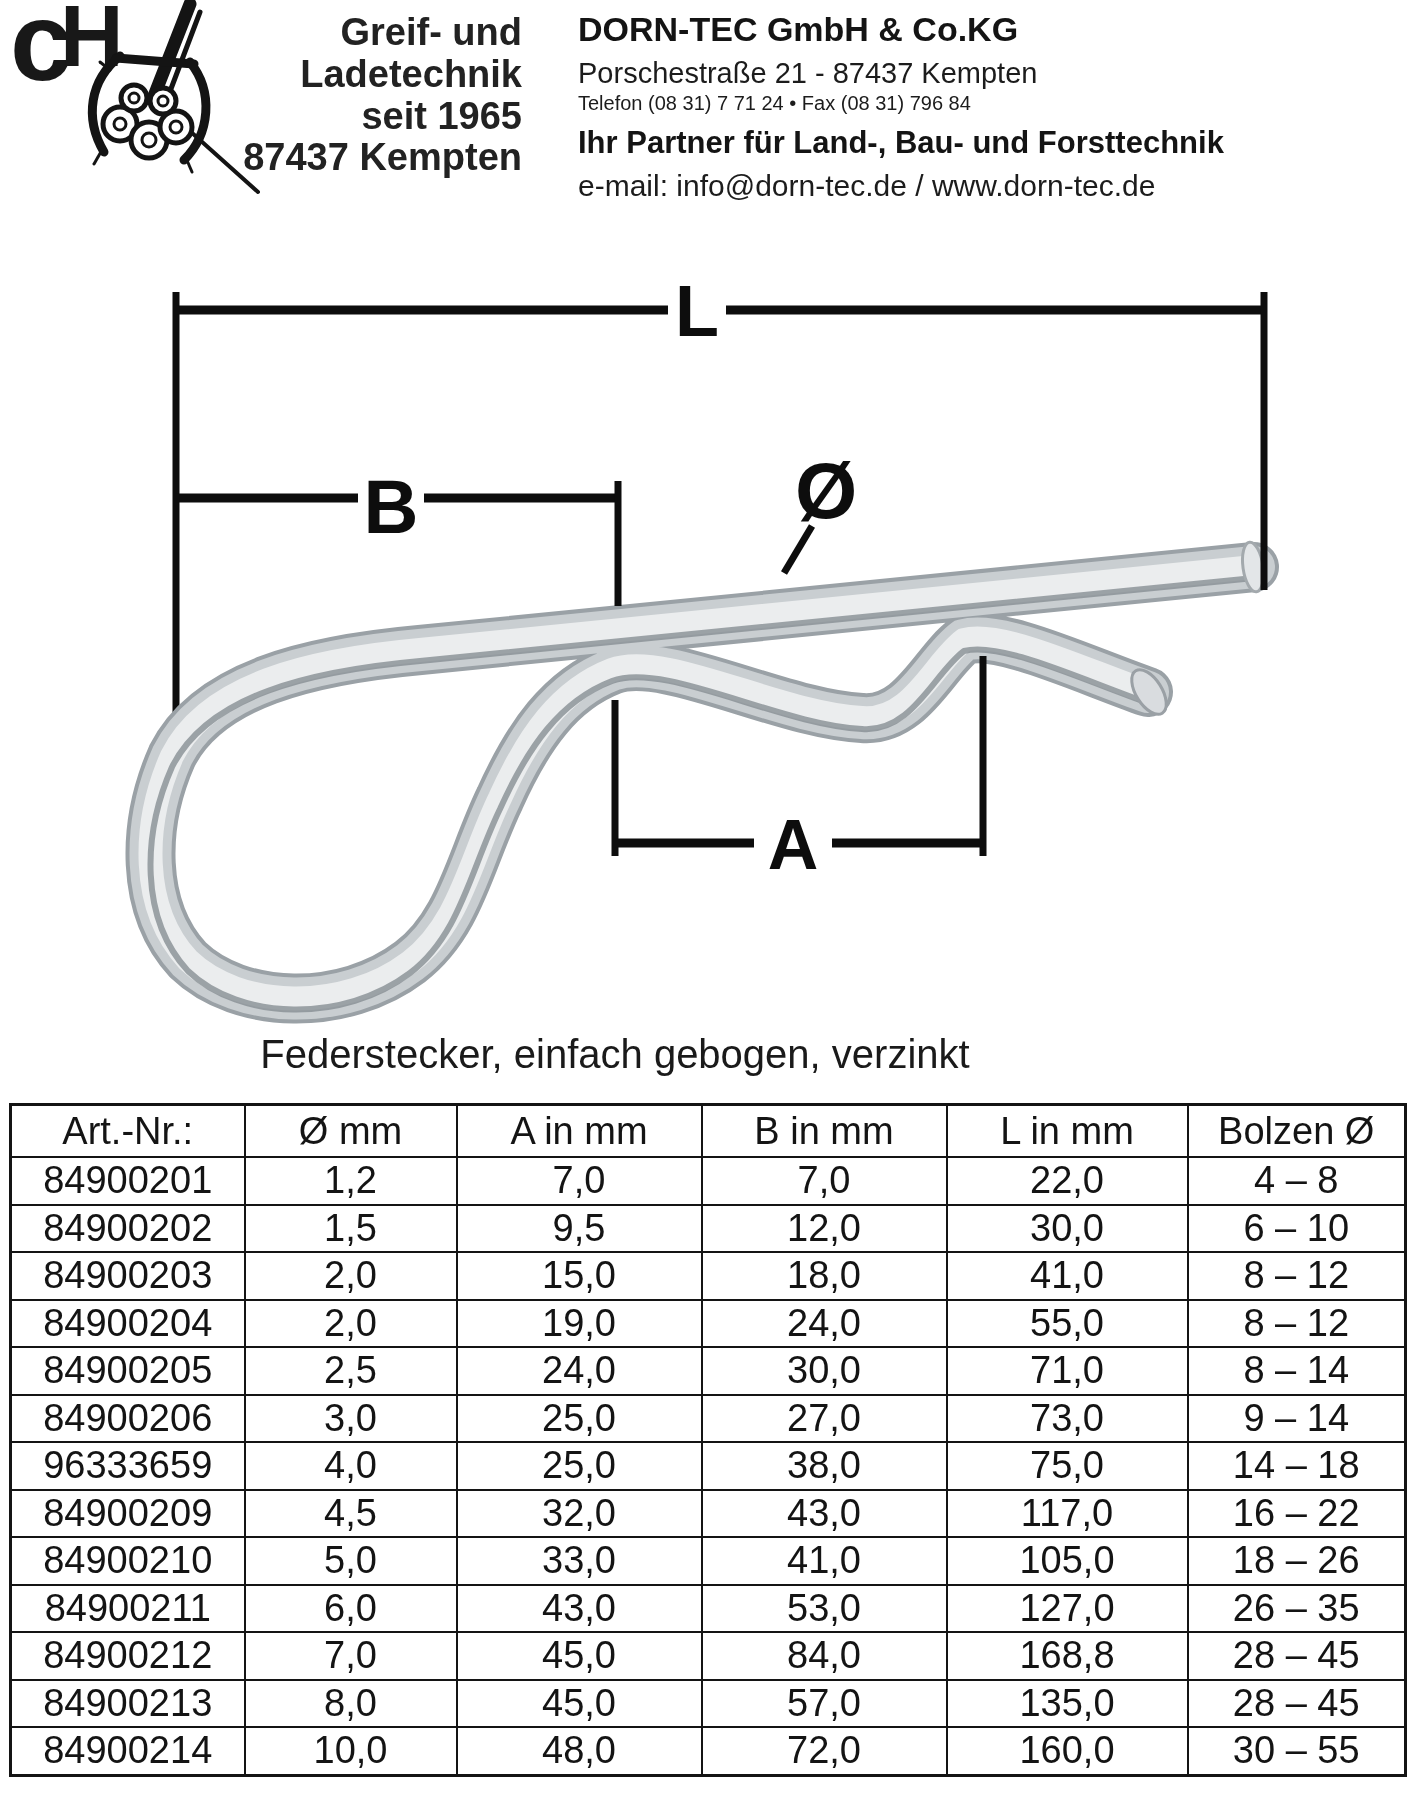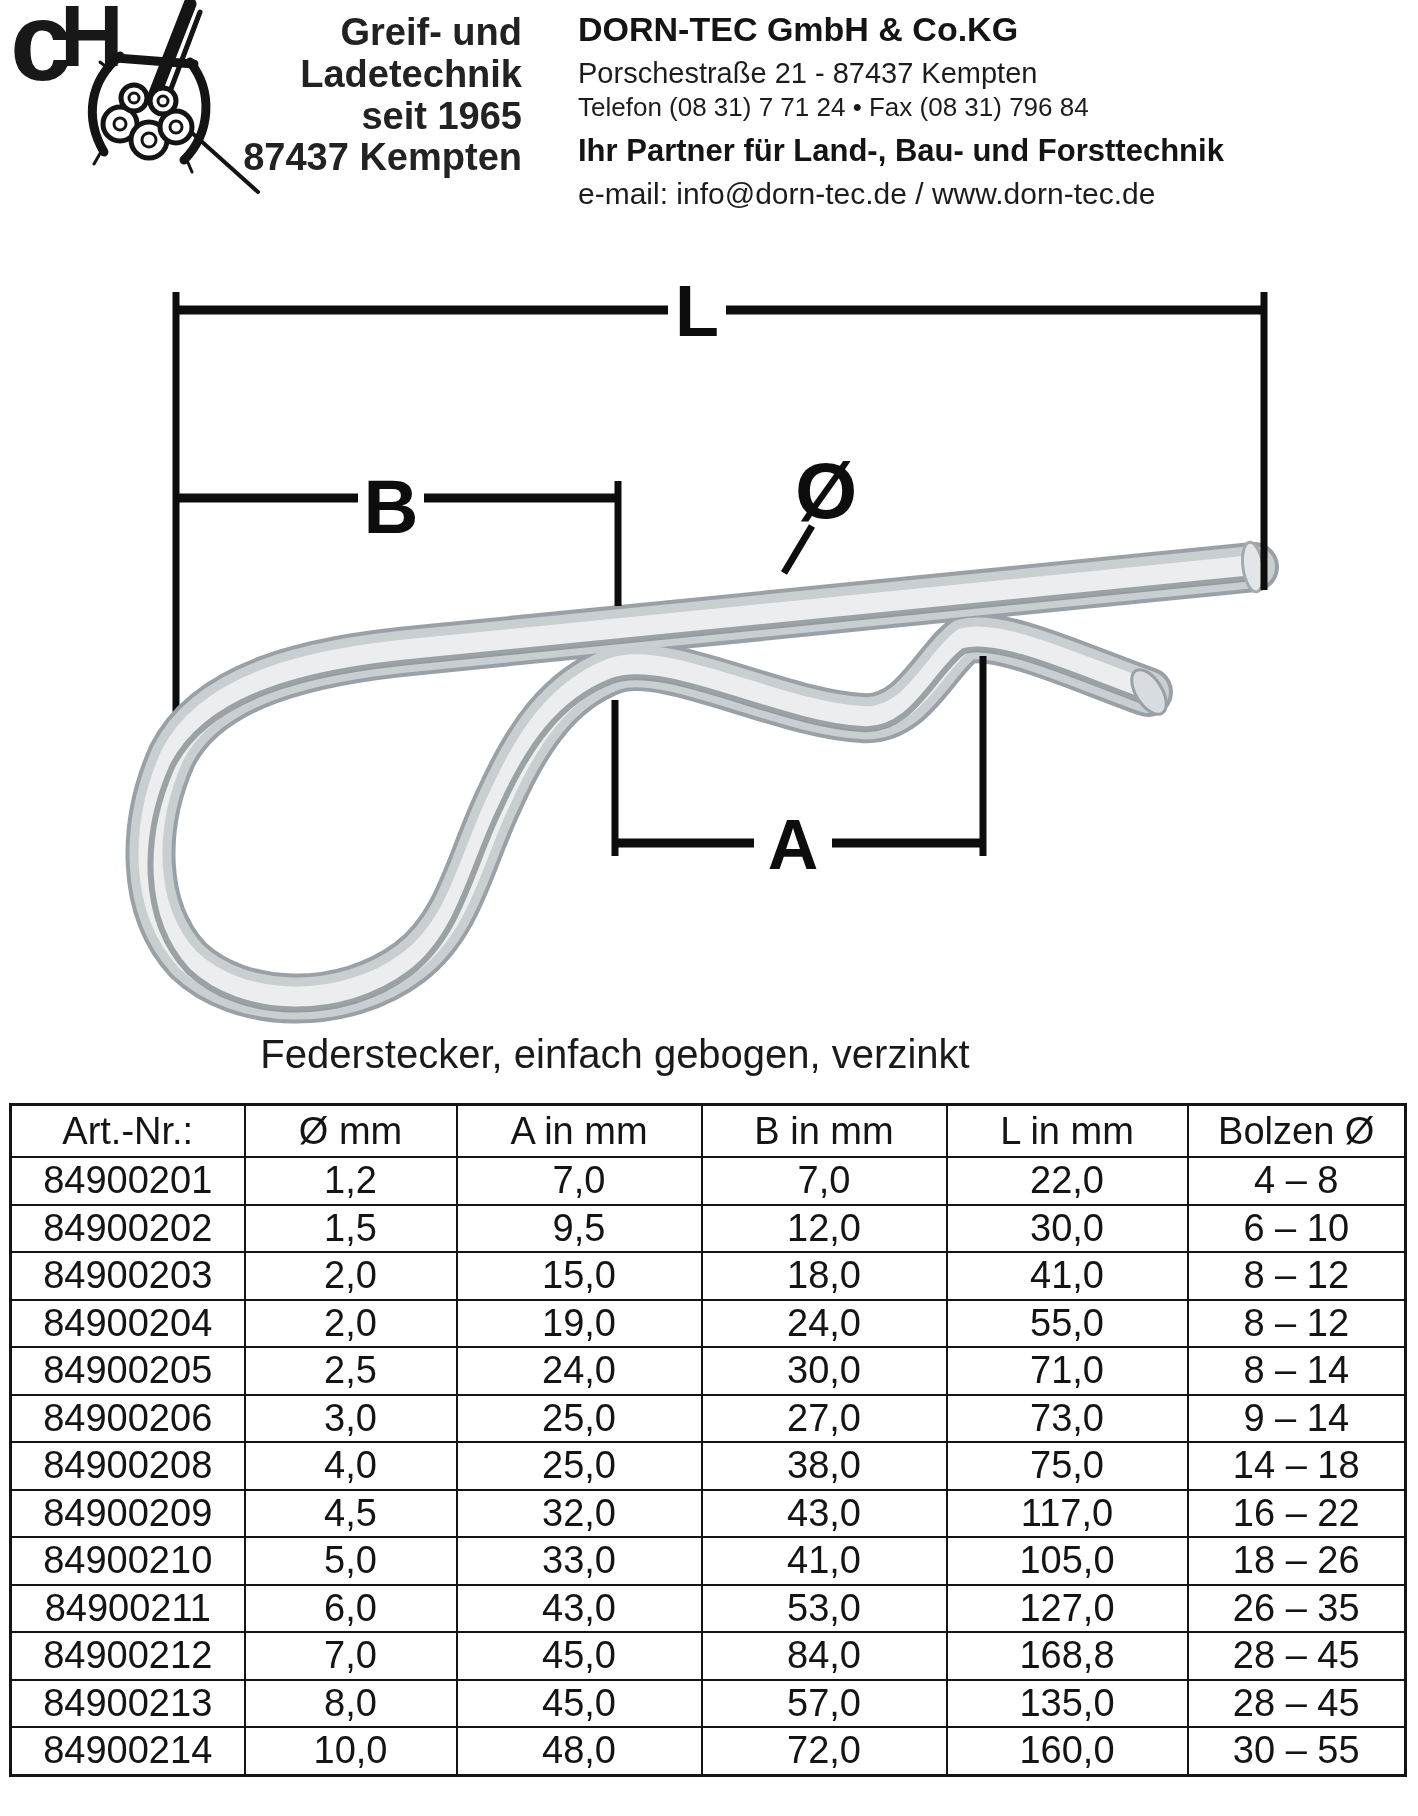--- a/index.html
+++ b/index.html
@@ -18,21 +18,21 @@
     position:absolute;left:150px;top:12px;width:372px;text-align:right;
     font-weight:bold;font-size:38px;line-height:1.1;color:#222;
   }
   .brand-word{
     position:absolute;left:142px;top:138px;font-size:57px;font-weight:800;
     letter-spacing:1px;color:#181818;
   }
   .company-block{position:absolute;left:578px;top:10px;width:830px;}
   .company-name{font-size:34px;font-weight:bold;color:#141414;}
   .company-address{font-size:29px;margin-top:8px;color:#1c1c1c;}
-  .company-phone{font-size:26px;margin-top:2px;color:#1c1c1c;}
+  .company-phone{font-size:20px;margin-top:2px;color:#1c1c1c;}
   .company-slogan{font-size:31px;font-weight:bold;margin-top:10px;color:#141414;}
   .company-email{font-size:30px;margin-top:8px;color:#1c1c1c;}
   
   .drawing-svg{position:absolute;left:0;top:0;width:1418px;height:1050px;}
   
   .product-title{
     position:absolute;left:8px;top:1032px;width:1214px;text-align:center;
     font-size:40px;color:#1a1a1a;
   }
   
@@ -245,21 +245,21 @@
       </tr>
       <tr>
         <td>84900206</td>
         <td>3,0</td>
         <td>25,0</td>
         <td>27,0</td>
         <td>73,0</td>
         <td>9 – 14</td>
       </tr>
       <tr>
-        <td>84900208</td>
+        <td>96333659</td>
         <td>4,0</td>
         <td>25,0</td>
         <td>38,0</td>
         <td>75,0</td>
         <td>14 – 18</td>
       </tr>
       <tr>
         <td>84900209</td>
         <td>4,5</td>
         <td>32,0</td>

